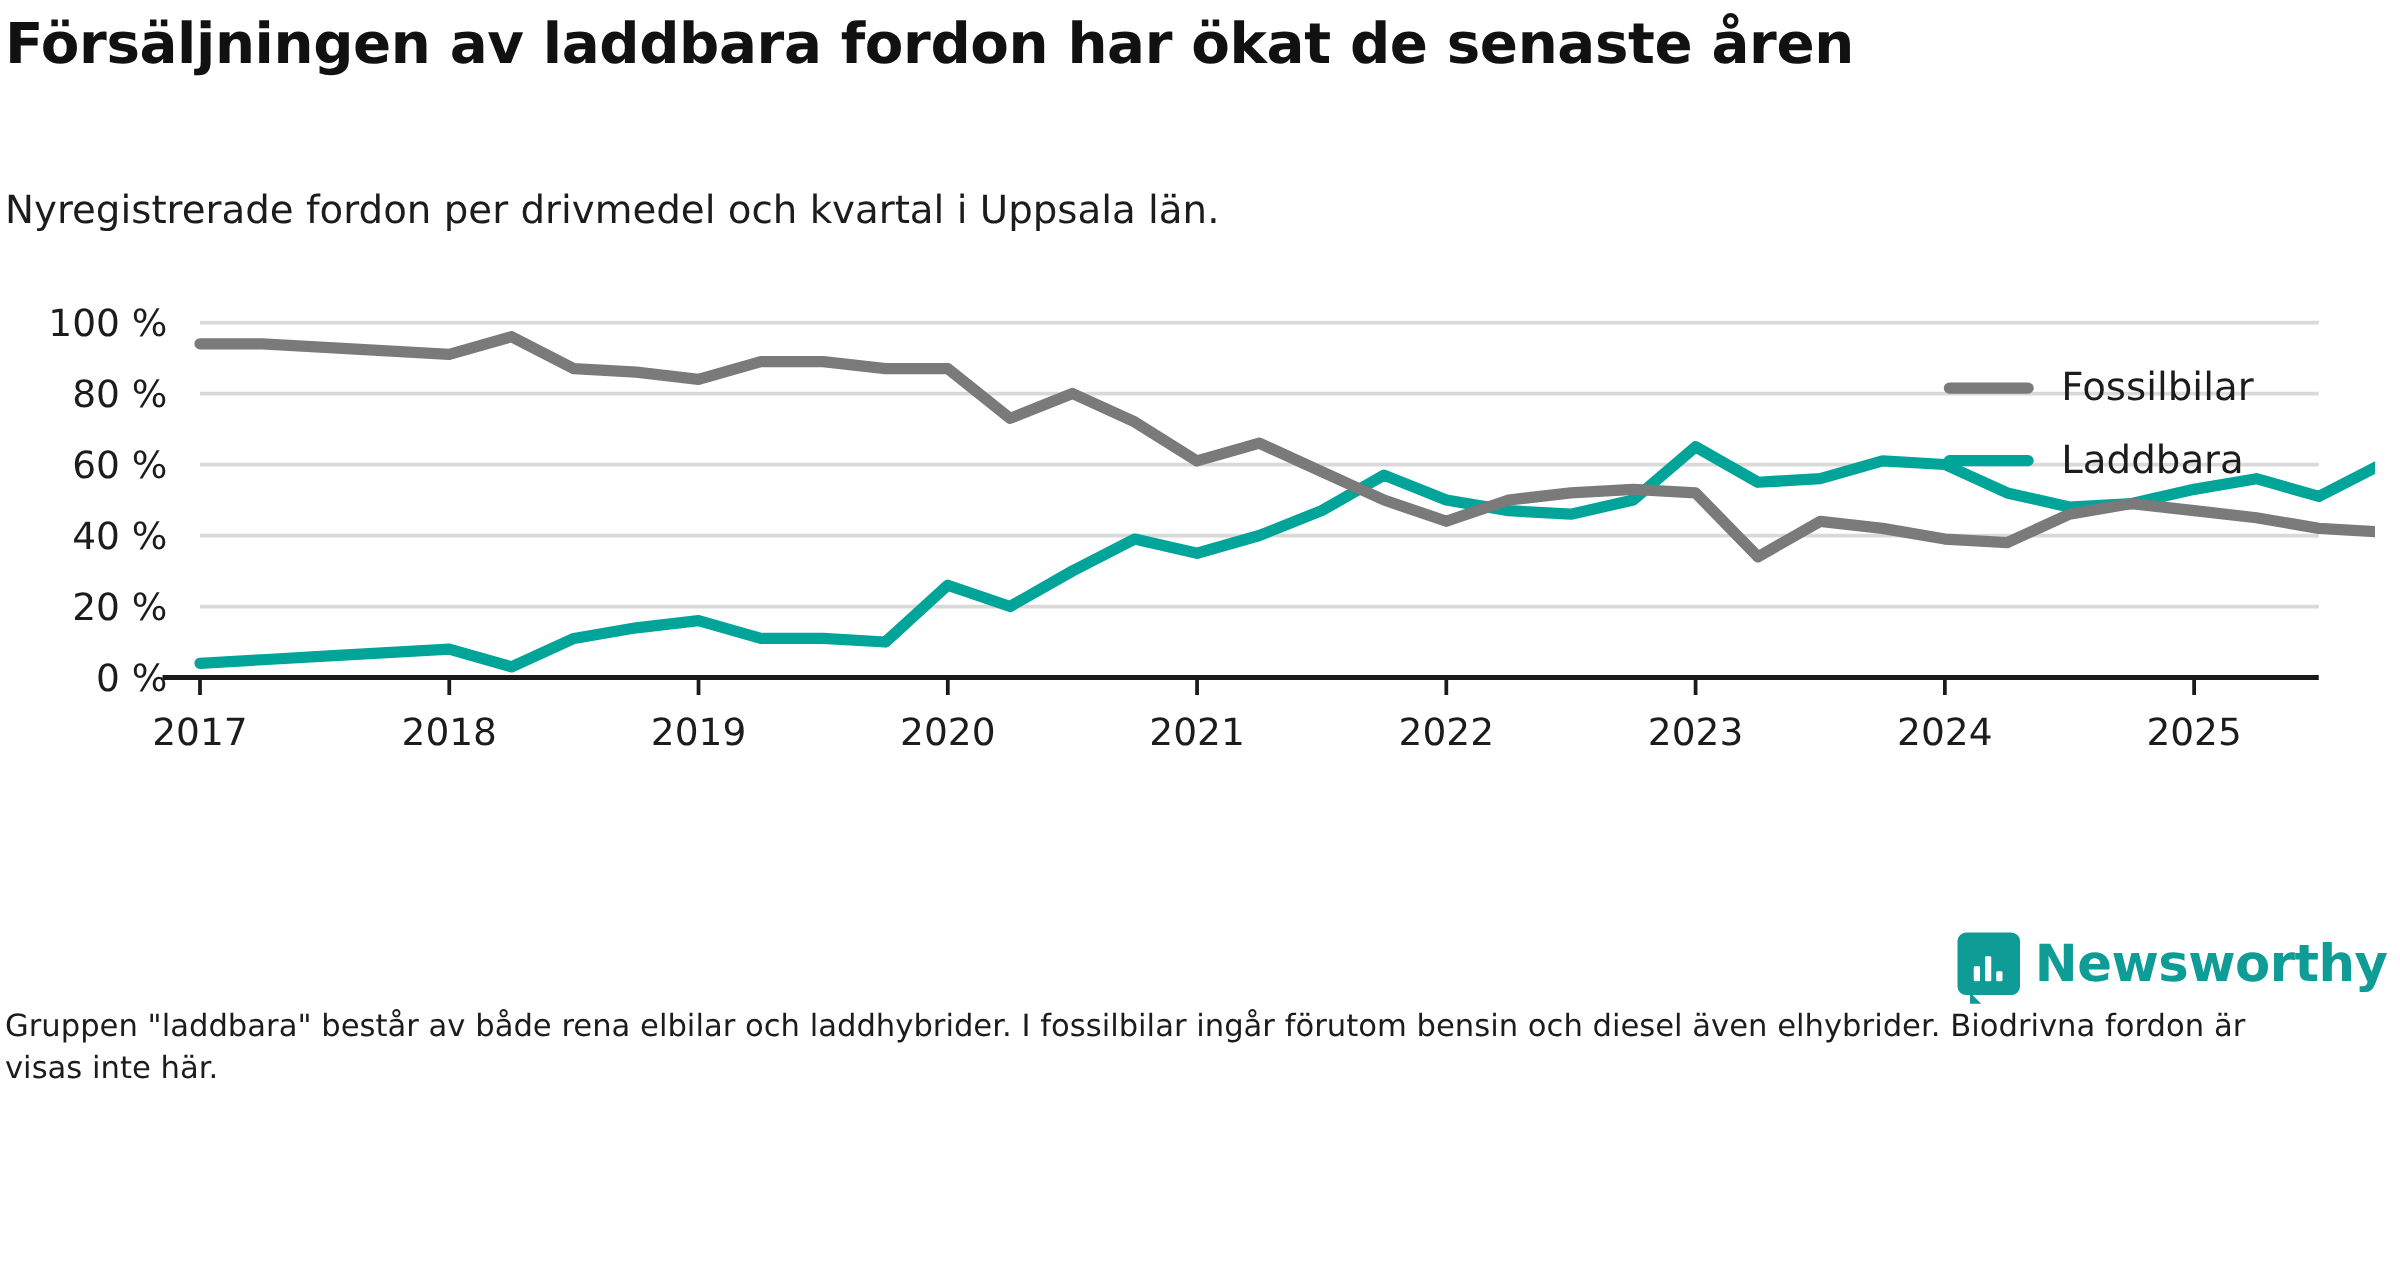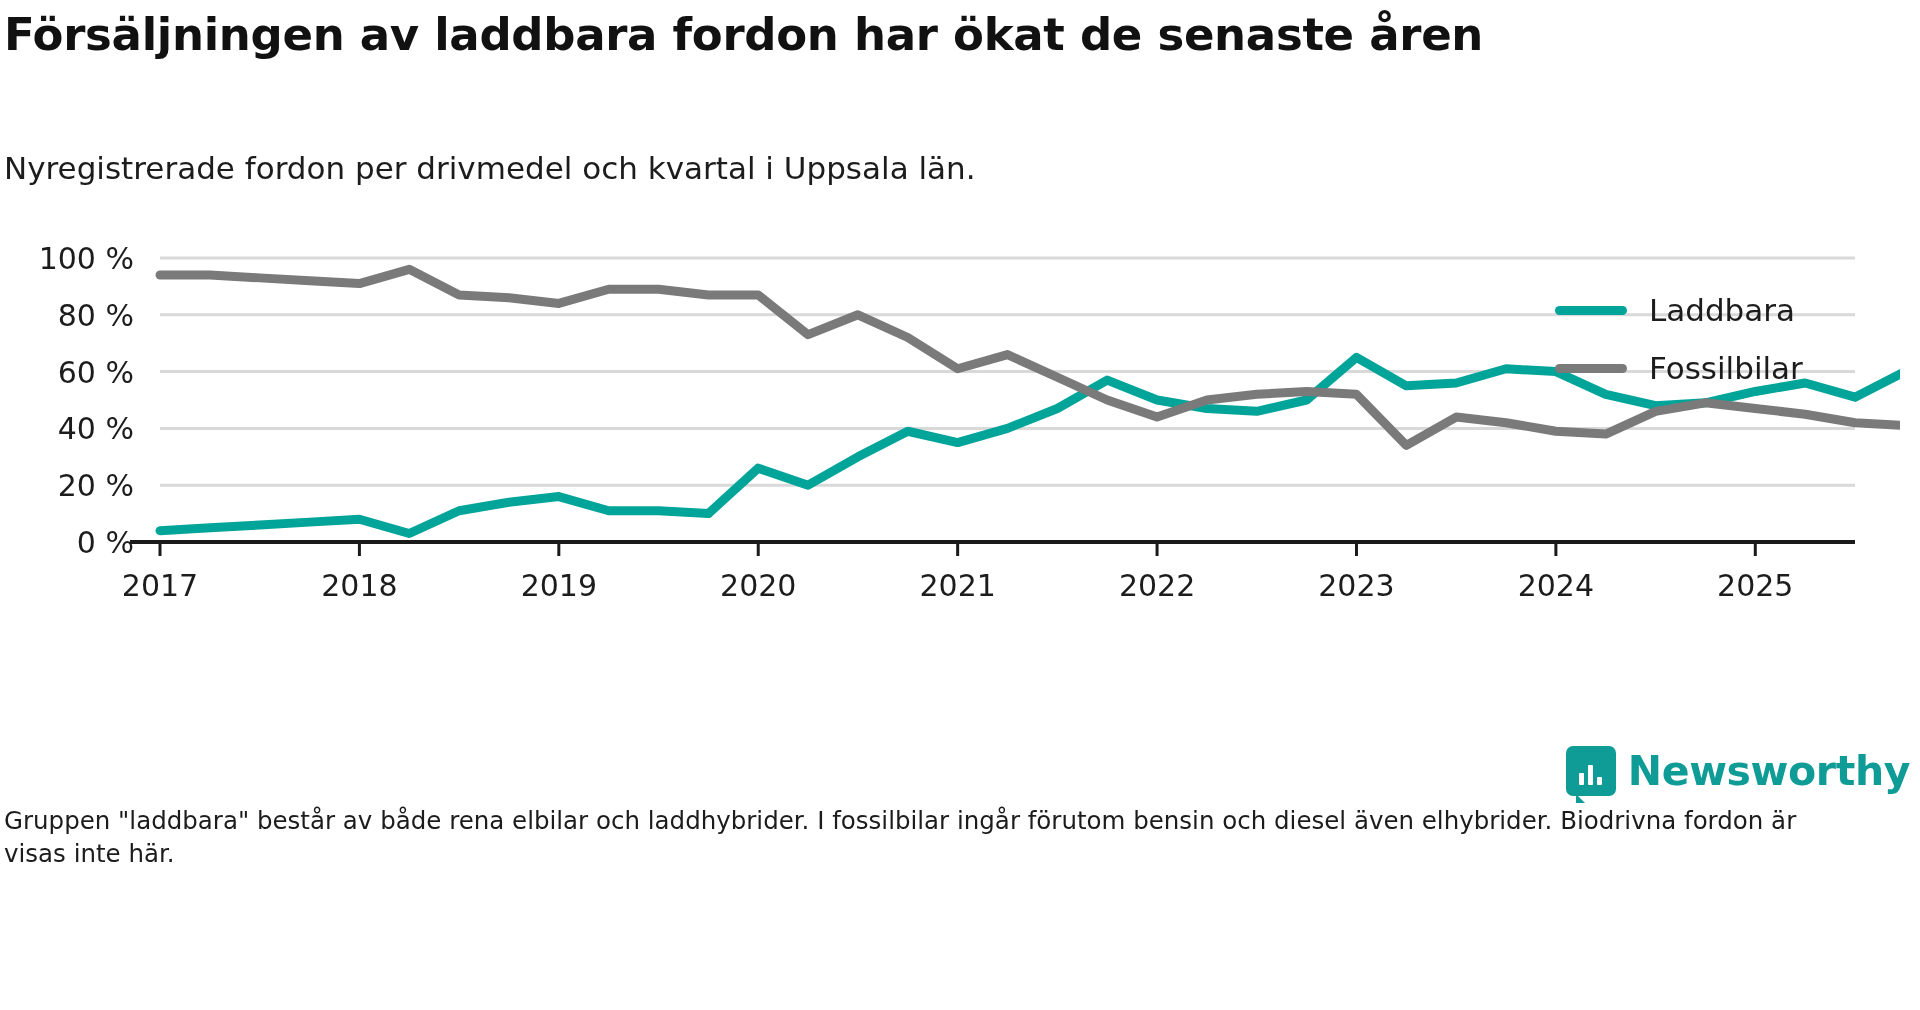--- a/index.html
+++ b/index.html
@@ -172,26 +172,26 @@
         <text class="tick-label xtick" x="1555.8823529411764" y="366">2024</text>
         <line x1="1755.2941176470588" x2="1755.2941176470588" y1="312" y2="326" stroke="#1a1a1a" stroke-width="3"></line>
         <text class="tick-label xtick" x="1755.2941176470588" y="366">2025</text>
         <polyline points="160,300.64 209.85294117647058,297.8 259.70588235294116,294.96 309.55882352941177,292.12 359.4117647058823,289.28 409.2647058823529,303.48 459.11764705882354,280.76 508.9705882352941,272.24 558.8235294117646,266.56 608.6764705882354,280.76 658.5294117647059,280.76 708.3823529411765,283.6 758.2352941176471,238.16 808.0882352941176,255.2 857.9411764705882,226.8 907.7941176470588,201.24 957.6470588235294,212.60000000000002 1007.5,198.39999999999998 1057.3529411764707,178.52 1107.2058823529412,150.12 1157.0588235294117,170 1206.9117647058824,178.52 1256.764705882353,181.35999999999999 1306.6176470588236,170 1356.4705882352941,127.4 1406.3235294117649,155.79999999999998 1456.1764705882351,152.95999999999998 1506.0294117647059,138.76 1555.8823529411764,141.6 1605.735294117647,164.32 1655.5882352941176,175.68 1705.4411764705883,172.84 1755.2941176470588,161.48 1805.1470588235295,152.95999999999998 1855,167.16 1904.8529411764705,141.6 1954.7058823529412,150.12" fill="none" stroke="#00a499" stroke-width="9" stroke-linejoin="round" stroke-linecap="round"></polyline>
         <polyline points="160,45.04000000000002 209.85294117647058,45.04000000000002 259.70588235294116,47.879999999999995 309.55882352941177,50.71999999999997 359.4117647058823,53.56 409.2647058823529,39.360000000000014 459.11764705882354,64.91999999999999 508.9705882352941,67.75999999999999 558.8235294117646,73.44 608.6764705882354,59.24000000000001 658.5294117647059,59.24000000000001 708.3823529411765,64.91999999999999 758.2352941176471,64.91999999999999 808.0882352941176,104.68 857.9411764705882,84.79999999999998 907.7941176470588,107.52000000000001 957.6470588235294,138.76 1007.5,124.56 1057.3529411764707,147.28 1107.2058823529412,170 1157.0588235294117,187.04000000000002 1206.9117647058824,170 1256.764705882353,164.32 1306.6176470588236,161.48 1356.4705882352941,164.32 1406.3235294117649,215.44 1456.1764705882351,187.04000000000002 1506.0294117647059,192.72 1555.8823529411764,201.24 1605.735294117647,204.07999999999998 1655.5882352941176,181.35999999999999 1705.4411764705883,172.84 1755.2941176470588,178.52 1805.1470588235295,184.2 1855,192.72 1904.8529411764705,195.56 1954.7058823529412,187.04000000000002" fill="none" stroke="#7a7a7a" stroke-width="9" stroke-linejoin="round" stroke-linecap="round"></polyline>
       </svg>
   </div>
 
   <div class="legend">
     <div class="legend-row">
+      <span class="legend-swatch" id="sw-1" style="background: rgb(122, 122, 122);"></span>
+      <span class="legend-label">Fossilbilar</span>
+    </div>
+    <div class="legend-row">
       <span class="legend-swatch" id="sw-0" style="background: rgb(0, 164, 153);"></span>
       <span class="legend-label">Laddbara</span>
-    </div>
-    <div class="legend-row">
-      <span class="legend-swatch" id="sw-1" style="background: rgb(122, 122, 122);"></span>
-      <span class="legend-label">Fossilbilar</span>
     </div>
   </div>
 
   <div class="footnote">Gruppen "laddbara" består av både rena elbilar och laddhybrider. I fossilbilar ingår förutom bensin och diesel även elhybrider. Biodrivna fordon är visas inte här.</div>
 
   <div class="brand">
     <span class="brand-mark">
       <span class="bar" style="height:12px;"></span>
       <span class="bar" style="height:20px;"></span>
       <span class="bar" style="height:8px;"></span>

